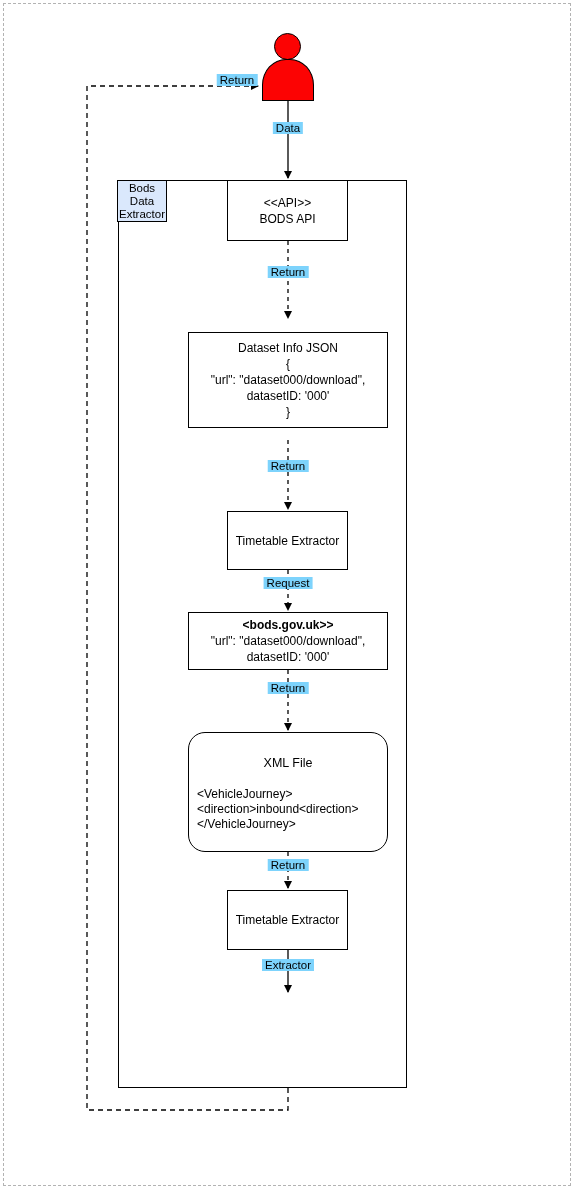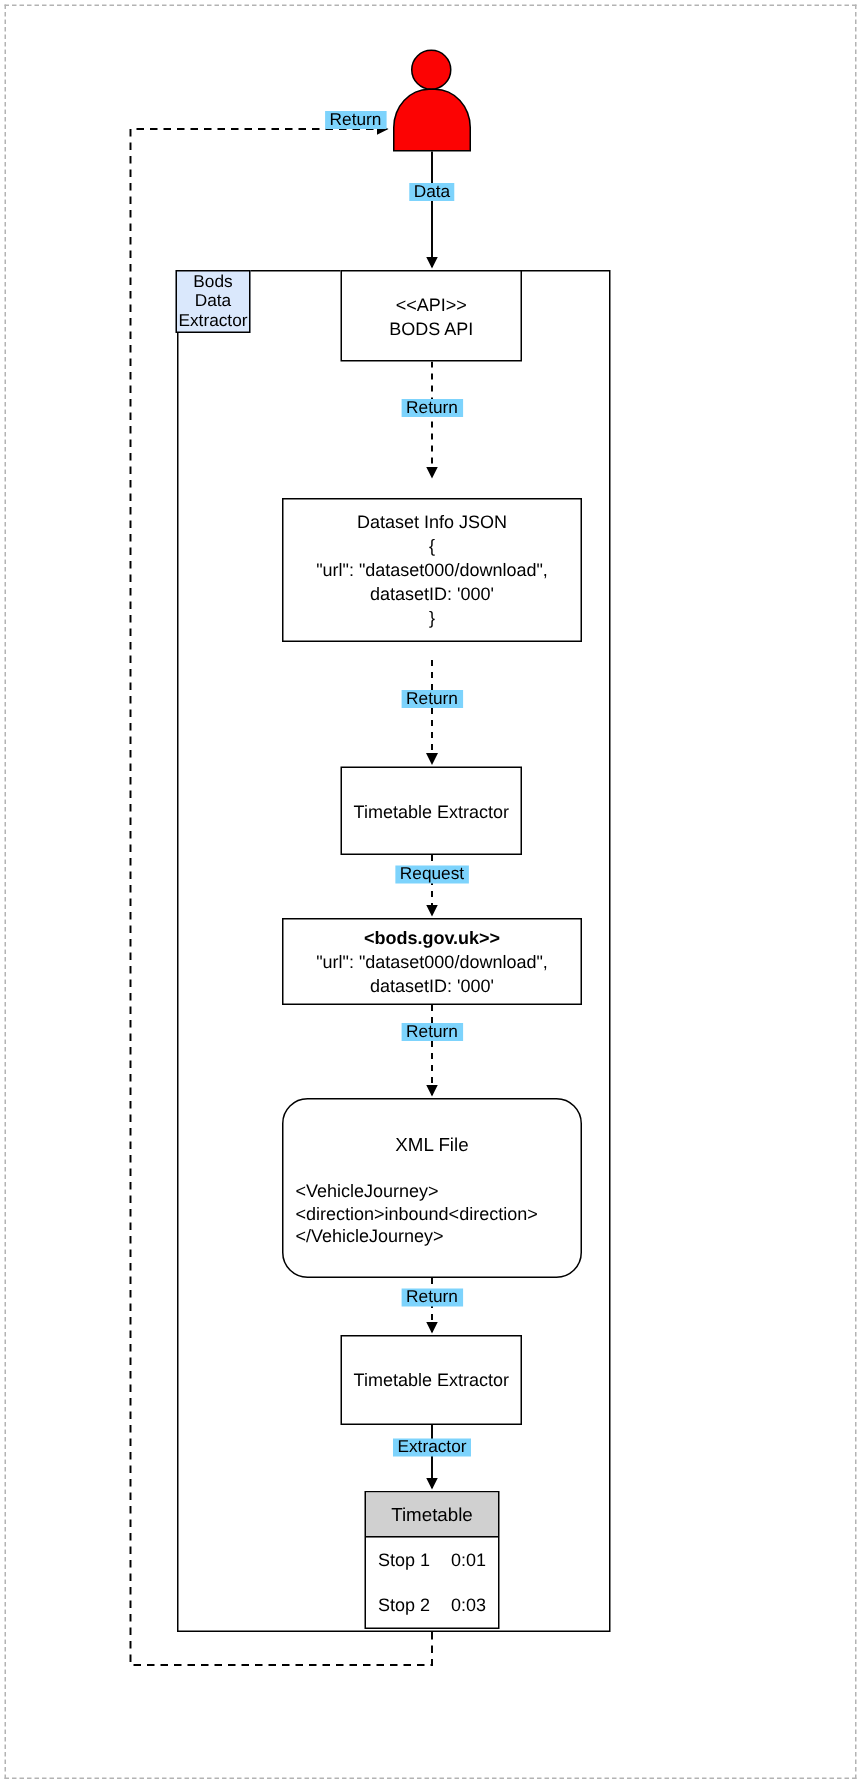--- a/index.html
+++ b/index.html
@@ -245,25 +245,14 @@
     <div class="title" style="align-self:center;">XML File</div>
     <div class="body-left" style="margin-top:16px;">&lt;VehicleJourney&gt;
 &lt;direction&gt;inbound&lt;direction&gt;
 &lt;/VehicleJourney&gt;</div>
   </div>
 
   <div class="node" style="left:227px; top:890px; width:121px; height:60px;">
     <div class="line">Timetable Extractor</div>
   </div>
 
-  <div class="timetable">
-    <div class="tt-header">Timetable</div>
-    <div class="tt-row">
-      <span>Stop 1</span>
-      <span>0:01</span>
-    </div>
-    <div class="tt-row">
-      <span>Stop 2</span>
-      <span>0:03</span>
-    </div>
-  </div>
 
 </div>
 
 </body></html>

